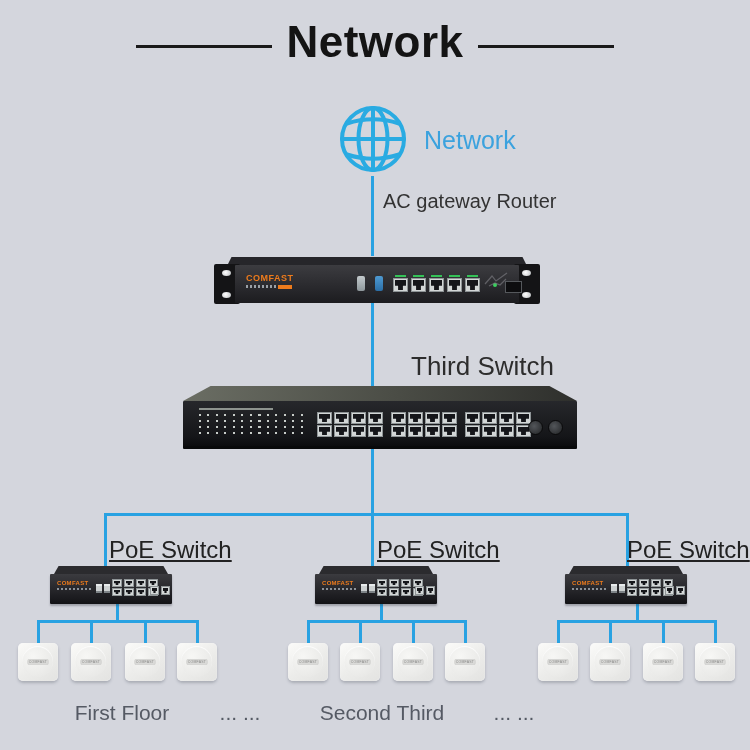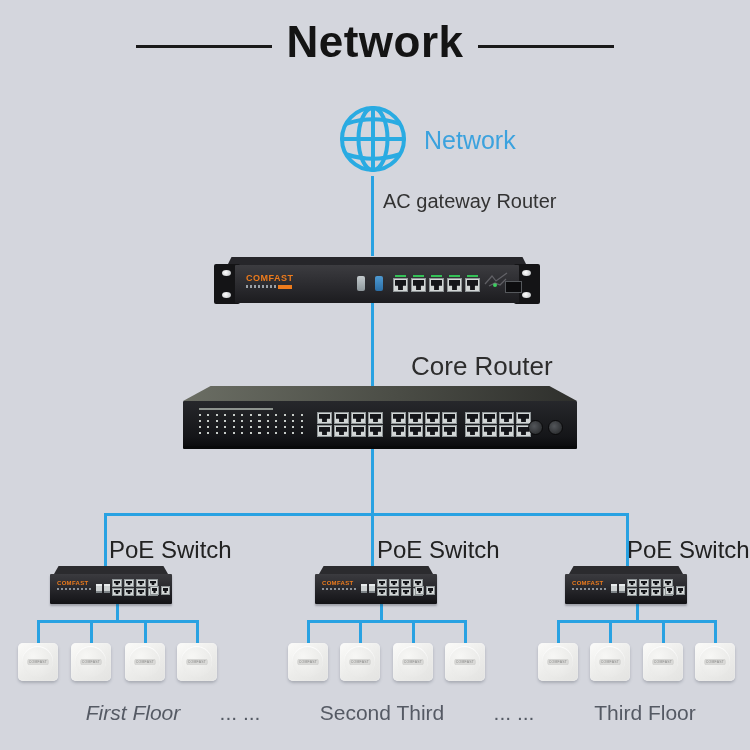--- a/index.html
+++ b/index.html
@@ -11,21 +11,21 @@
   .title{
     position:absolute;top:17px;left:375px;transform:translateX(-50%);
     font-size:44px;font-weight:bold;color:#141414;letter-spacing:0.5px;z-index:3;white-space:nowrap;
   }
   .title-line{position:absolute;top:45px;height:3px;background:#1a1a1a;z-index:3;}
   .tl-left{left:136px;width:136px;}
   .tl-right{left:478px;width:136px;}
   .net-label{position:absolute;left:424px;top:126px;font-size:25px;color:#3ba2de;z-index:3;}
   .ac-label{position:absolute;left:383px;top:190px;font-size:20px;color:#333;z-index:3;}
   .core-label{position:absolute;left:411px;top:351px;font-size:26px;color:#2d2d2d;z-index:3;}
-  .poe-label{position:absolute;top:536px;font-size:24px;color:#222;z-index:3;white-space:nowrap;}
+  .poe-label{position:absolute;top:536px;font-size:24px;color:#222;z-index:3;white-space:nowrap;text-decoration:underline;}
   .floor-label{position:absolute;top:701px;transform:translateX(-50%);font-size:21px;color:#555a64;z-index:3;white-space:nowrap;}
   
   .vline,.hline{position:absolute;background:#29a2e2;z-index:1;}
   .vline{width:3px;}
   .hline{height:3px;}
   
   .globe{position:absolute;left:336px;top:102px;z-index:2;}
   
   .router{position:absolute;left:214px;top:255px;width:326px;height:52px;z-index:2;}
   .r-ear{position:absolute;top:9px;width:26px;height:40px;background:#141416;border-radius:2px;}
@@ -188,21 +188,21 @@
       <div class="r-sfp"></div>
       <svg class="r-logo" width="26" height="18" viewBox="0 0 26 18">
         <g fill="none" stroke="#8a8a90" stroke-width="1.2">
           <path d="M2 13 L9 5 L13 10 L24 2"></path>
           <path d="M6 15 L12 12 L17 14 L23 8"></path>
         </g>
       </svg>
     </div>
   </div>
 
-  <div class="core-label">Core Router</div>
+  <div class="core-label">Third Switch</div>
   <div class="core">
     <div class="c-top"></div>
     <div class="c-face">
       <div class="c-leds">
         <div class="c-led-title"></div>
         <div class="led-row"></div>
         <div class="led-row"></div>
         <div class="led-row"></div>
         <div class="led-row"></div>
       </div>
@@ -477,19 +477,18 @@
     </div>
   <div class="ap" style="left:643px;">
       <div class="ap-disc"></div>
       <div class="ap-pill">COMFAST</div>
     </div>
   <div class="ap" style="left:695px;">
       <div class="ap-disc"></div>
       <div class="ap-pill">COMFAST</div>
     </div>
 
-  <div class="floor-label" style="left:133px;font-style:italic;">First Floor</div>
+  <div class="floor-label" style="left:122px;">First Floor</div>
   <div class="floor-label" style="left:240px;">... ...</div>
   <div class="floor-label" style="left:382px;">Second Third</div>
   <div class="floor-label" style="left:514px;">... ...</div>
-  <div class="floor-label" style="left:645px;">Third Floor</div>
 
 </div>
 
 </body></html>

